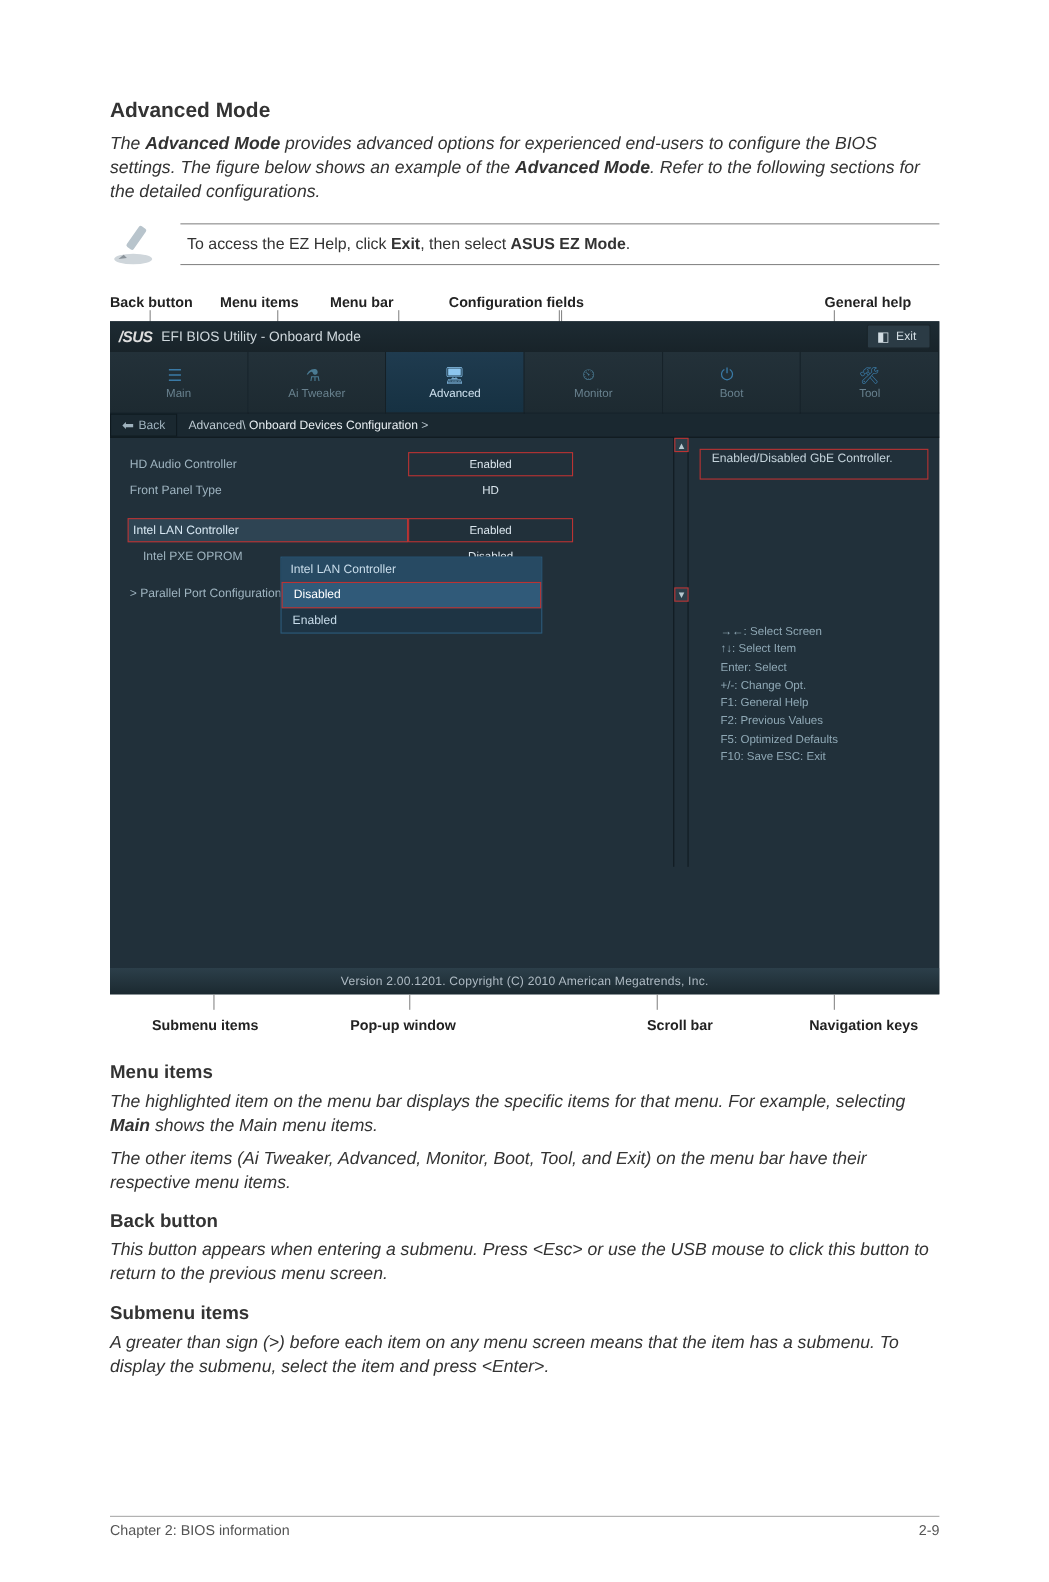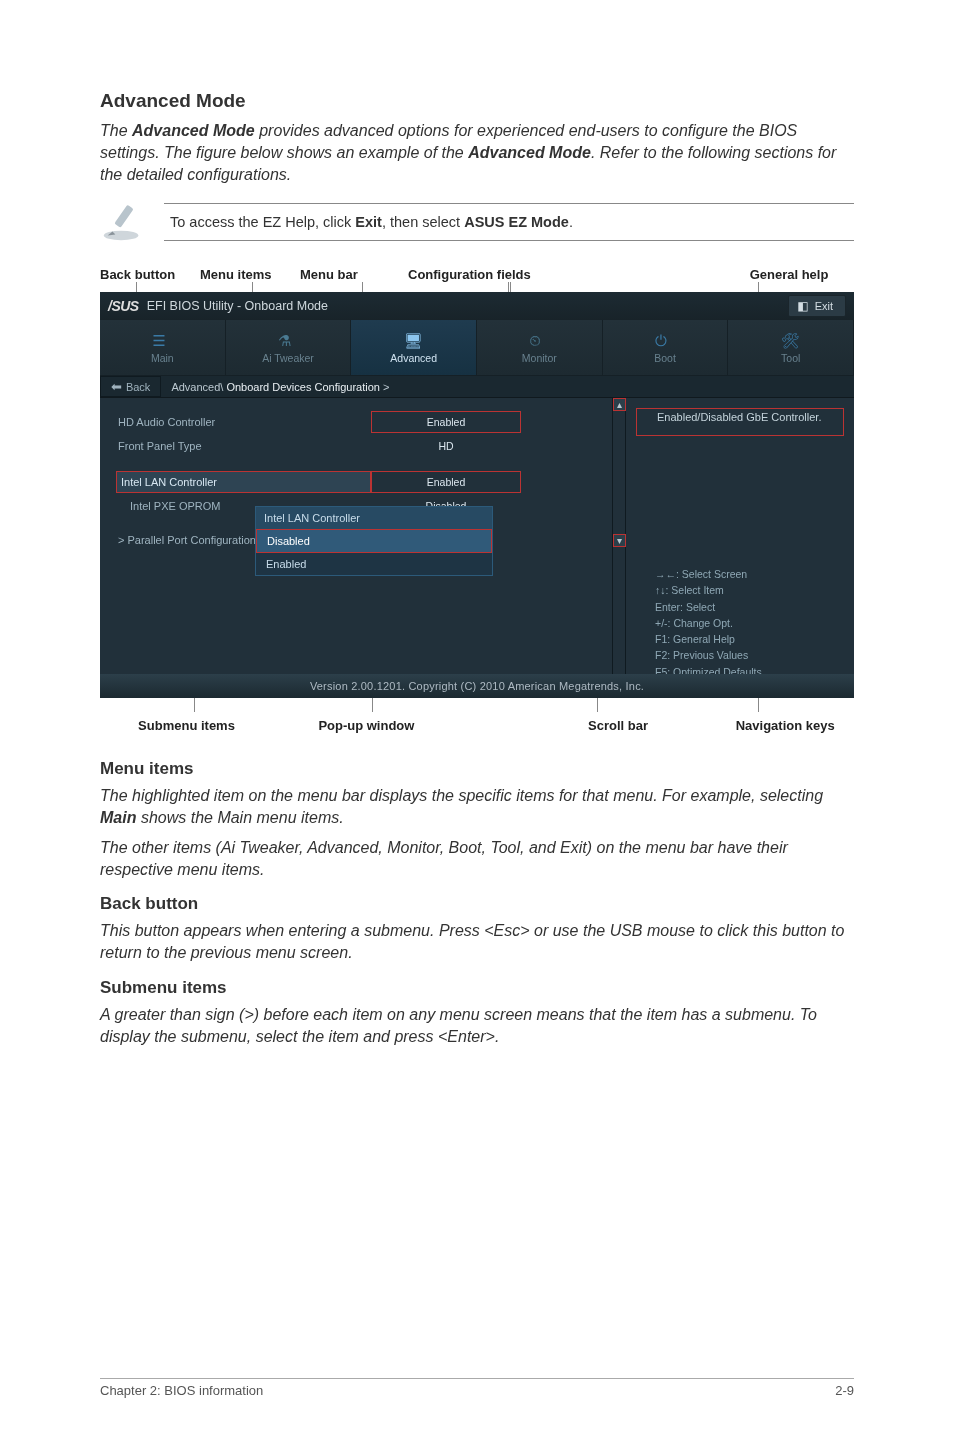--- a/index.html
+++ b/index.html
@@ -8,37 +8,37 @@
 .doc-h3 { font-size:17px; font-weight:bold; margin-bottom:6px; margin-top:14px; }
 .doc-p { font-size:16px; line-height:1.36; margin-bottom:8px;font-style:italic; }
 .tip-row { display:flex; align-items:center; gap:18px; margin:14px 0 22px 0; }
 .tip-icon { width:46px; height:46px; flex:0 0 46px; }
 .pen-svg { width:46px; height:46px; }
 .tip-text { font-size:14.5px; border-top:1px solid #888; border-bottom:1px solid #888; padding:10px 6px; flex:1; }
 .annot-row { display:flex; font-size:13px; font-weight:bold; color:#222; margin-top:6px; }
 .annot-row > div { white-space:nowrap; }
 .annot-row.top { justify-content:flex-start; gap:0; }
 .annot-row.bottom { justify-content:flex-start; }
-.bios-box { background:#21303a; width:100%; height:406px; position:relative; overflow:hidden; color:#c6d2da; font-size:11px; }
+.bios-box { background:#21303a; width:100%; height:612px; position:relative; overflow:hidden; color:#c6d2da; font-size:11px; }
 .bios-title { background: linear-gradient(#1d2b33,#182329); height:28px; display:flex; align-items:center; padding-left:8px; }
 .asus-logo { color:#dedede; font-weight:bold; font-size:14px; font-style:italic; letter-spacing:-0.5px; margin-right:8px; }
 .bios-title-text { font-size:12.5px; color:#cfd8dd; }
 .exit-btn { margin-left:auto; background:#2b3b45; color:#d3dde3; font-size:11px; padding:3px 12px 3px 8px; margin-right:8px; border-radius:2px; display:flex; align-items:center; gap:6px; border:1px solid #1a252b; }
 .tabs { display:flex; height:56px; }
 .tab { flex:1; display:flex; flex-direction:column; align-items:center; justify-content:center; gap:4px; font-size:10.5px; color:#68818e; border-right:1px solid #152026; border-bottom:1px solid #152026; background:linear-gradient(#233139,#1d2a31); cursor:pointer; }
 .tab.active { background:linear-gradient(#1f3b4f,#163142); color:#cfe2f0; }
 .tab-icon { width:20px; height:16px; font-size:15px; }
 .breadcrumb-row { display:flex; align-items:center; height:22px; background:#1a2830; border-bottom:1px solid #10191e; }
 .back-btn { display:flex; align-items:center; gap:4px; padding:0 10px; height:100%; font-size:11px; color:#9fb2bd; background:#1a2830; border:1px solid #0f1a20; cursor:pointer; }
 .breadcrumb-text { padding-left:10px; font-size:11px; color:#bcc9d1; }
 .breadcrumb-text .current { color:#e8eef2; }
 .content-row { display:flex; height:390px; }
 .left-panel { flex:1; position:relative; padding:12px 10px 12px 16px; border-right:1px solid #0f1a20; }
 .right-panel { width:228px; padding:10px 10px 10px 10px; position:relative; }
-.help-box { border:1px solid #b33; font-size:11px; color:#c4d3db; padding:2px 4px 6px 20px; height:28px; }
+.help-box { border:1px solid #b33; font-size:11px; color:#c4d3db; padding:2px 4px 6px 10px; height:28px; }
 .nav-keys { font-size:10.5px; line-height:1.55; color:#8fa8b5; position:absolute; bottom:92px; left:29px;margin-top:44px; }
 .version-bar { position:absolute; left:0; right:0; bottom:0; background:linear-gradient(#2c3f4a,#1b2930); height:24px; color:#aebac3; font-size:11px; display:flex; align-items:center; justify-content:center; letter-spacing:0.2px; }
 .menu-row { display:flex; align-items:center; height:24px; font-size:11px; color:#9fb4c0; }
 .menu-row.sel .menu-label{ background:#2e4453; color:#d7e7f2; border:1px solid #b33; padding:4px 4px; }
 .menu-label { width:255px; padding-left:2px; }
 .field-box { border:1px solid #b33; width:150px; padding:4px 6px; color:#dbe6ee; font-size:10.5px; margin-left:0px; }
 .field-box.noborder { border:1px solid transparent; }
 .sub-link .menu-label::before { content:"> "; color:#9fb4c0; }
 .popup { position:absolute; top:108px; left:155px; width:238px; background:#1e3444; border:1px solid #2c5a7a; color:#c8dcea; font-size:11px; }
 .popup-title { background:#274a63; padding:5px 8px; }

